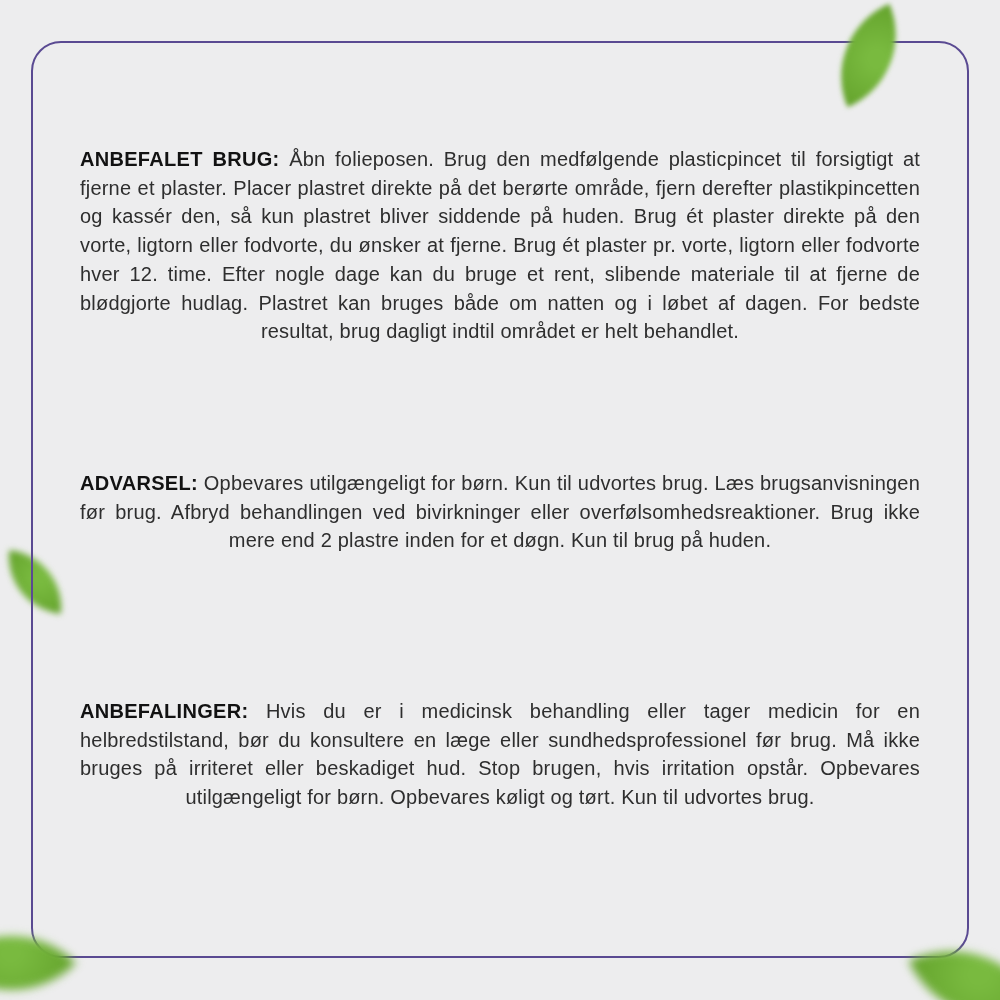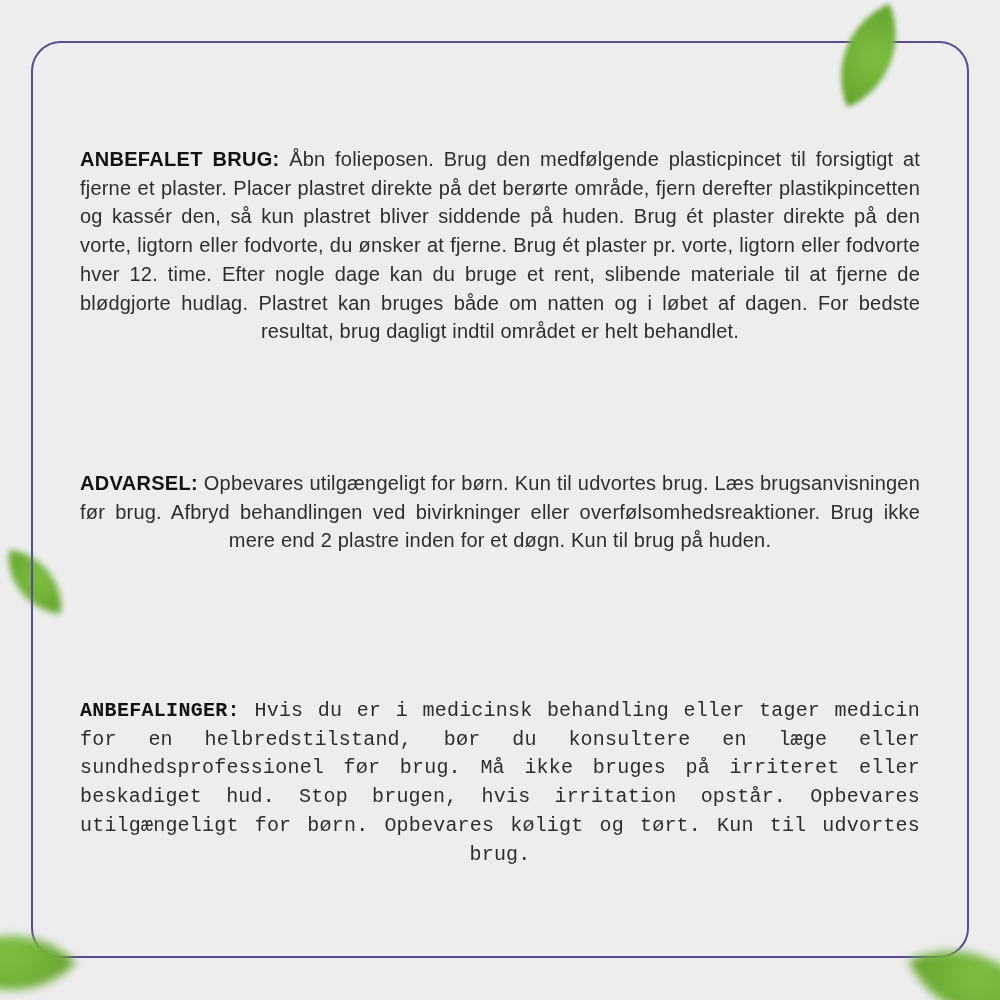--- a/index.html
+++ b/index.html
@@ -42,21 +42,21 @@
     text-align-last: center;
     letter-spacing: 0.2px;
   }
   .para .hd {
     font-weight: bold;
     color: #121212;
     letter-spacing: 0.3px;
   }
   .para-1 { top: 145px; }
   .para-2 { top: 469px; }
-  .para-3 { top: 697px; font-family: Liberation Mono, monospace; }
+  .para-3 { top: 697px; }
 
   
   .leaf {
     position: absolute;
     border-radius: 0 100% 0 100%;
     background: radial-gradient(circle at 58% 42%, #79BA3F 15%, #66A52E 80%);
   }
   .leaf-top-right {
     left: 829px; top: 16px;
     width: 79px; height: 79px;

